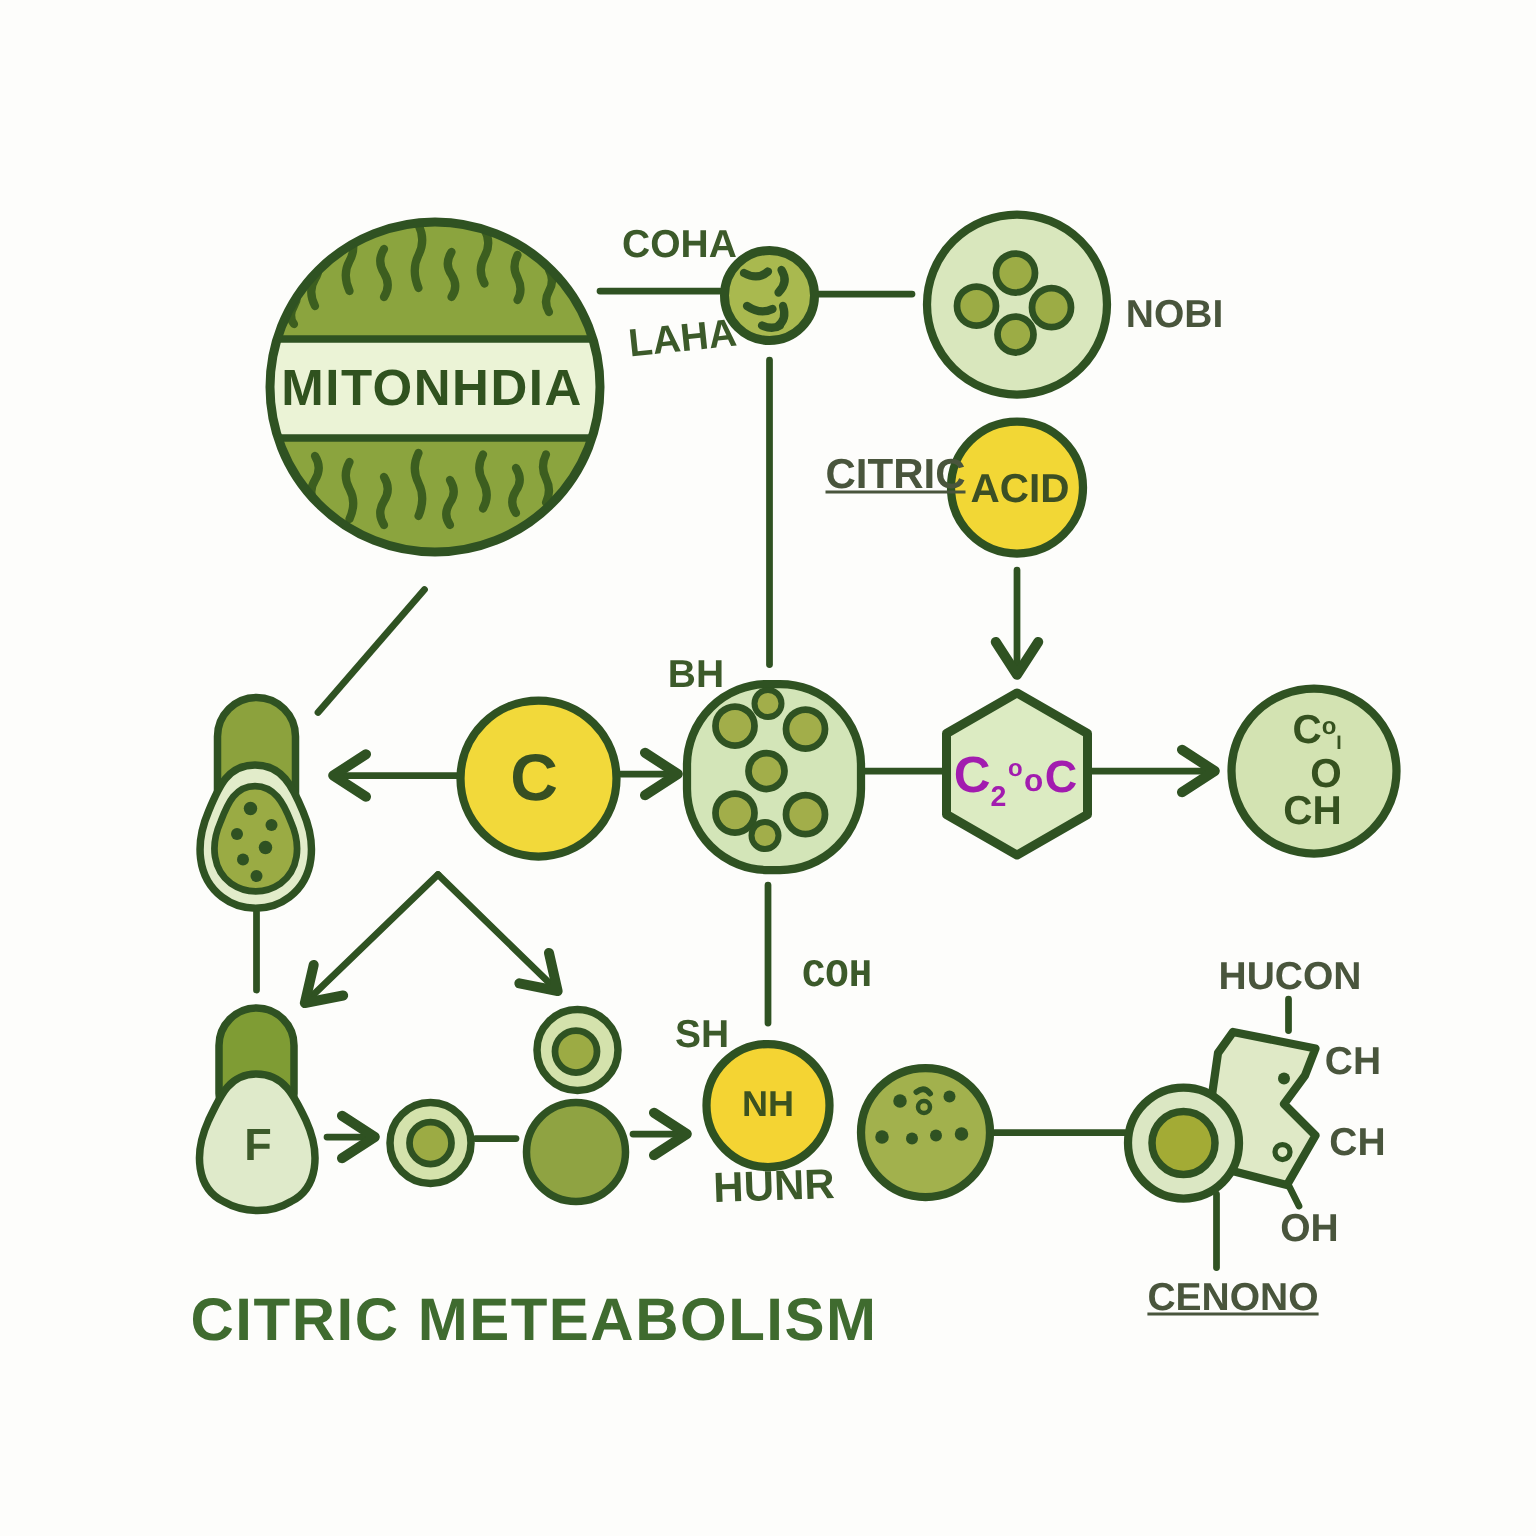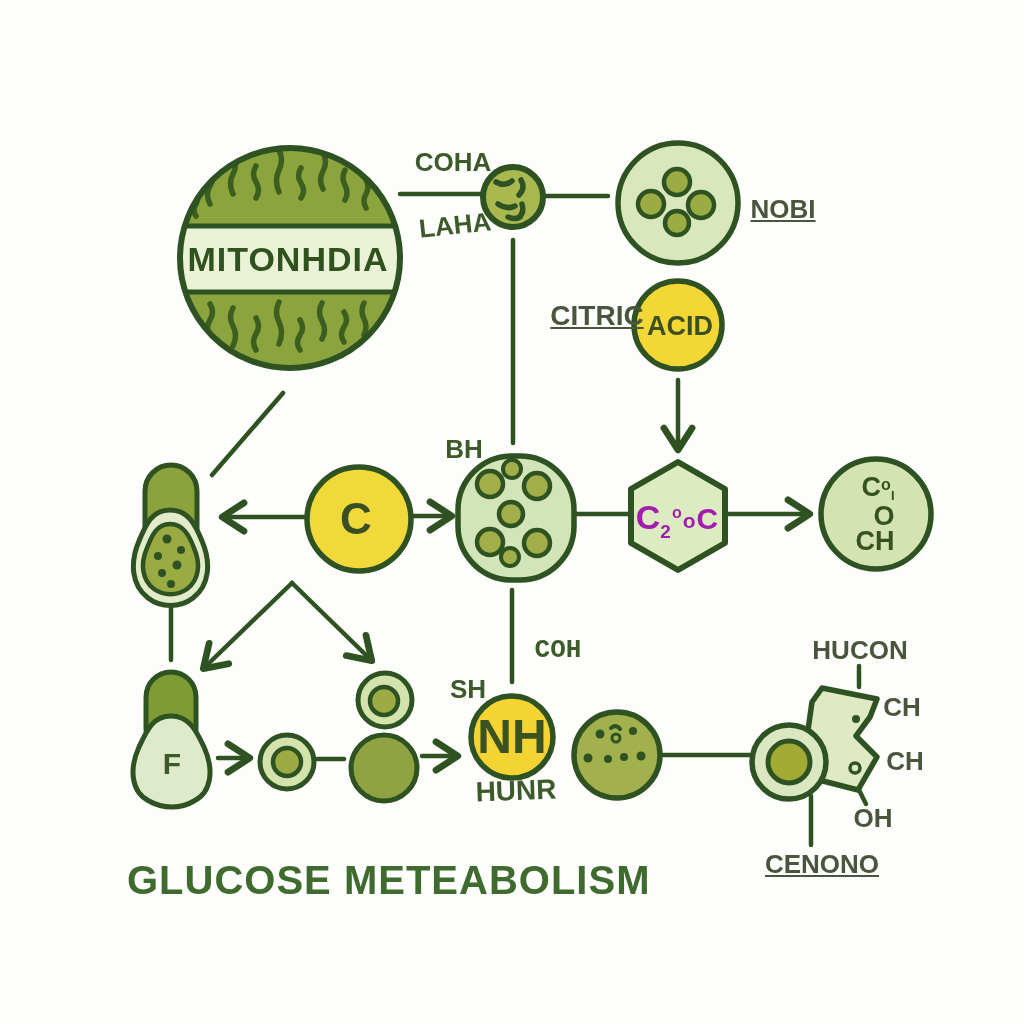--- a/index.html
+++ b/index.html
@@ -19,21 +19,21 @@
     color:#3c5a2a;
     white-space:nowrap;
     line-height:1;
   }
   .lbl.gray{color:#49553c;}
   .mito-label{font-size:34px;letter-spacing:1px;color:#30521f;}
   .f26{font-size:26px;}
   .f28{font-size:28px;}
   .acid{font-size:27px;color:#3c4f24;}
   .cnode{font-size:44px;font-weight:600;color:#374f22;}
-  .nh{font-size:48px;font-weight:800;color:#3c5220;}
+  .nh{font-size:24px;font-weight:800;color:#3c5220;}
   .tilt-m6{transform:translate(-50%,-50%) rotate(-6deg);}
   .tilt-m2{transform:translate(-50%,-50%) rotate(-2deg);}
   .hex-formula{font-size:34px;color:#a21caf;}
   .hex-formula span{display:inline-block;}
   .hex-formula .sub{font-size:19px;transform:translateY(9px);}
   .hex-formula .sup{font-size:16px;transform:translateY(-11px);margin-left:1px;}
   .hex-formula .mid{font-size:21px;transform:translateY(-1px);margin:0 1px;}
   .hex-formula .c2{font-size:30px;}
   .co2-block{font-size:27px;text-align:right;line-height:25px;color:#35511f;}
   .co2-block .sup{font-size:16px;display:inline-block;transform:translateY(-6px);}
@@ -204,21 +204,21 @@
     <circle cx="856" cy="719" r="4" fill="#2f5222"></circle>
     <circle cx="855" cy="768" r="5" fill="none" stroke="#2f5222" stroke-width="3.5"></circle>
   </g>
 </svg>
 
 <div class="lbl mito-label" style="left:288px;top:259px;">MITONHDIA</div>
 
 <div class="lbl f26" style="left:453px;top:162px;">COHA</div>
 <div class="lbl f26 tilt-m6" style="left:455px;top:225px;">LAHA</div>
 
-<div class="lbl f26 gray" style="left:783px;top:209px;text-decoration:underline;">NOBI</div>
+<div class="lbl f26 gray" style="left:783px;top:209px;">NOBI</div>
 
 <div class="lbl f28 gray" style="left:597px;top:316px;text-decoration:underline;">CITRIC</div>
 <div class="lbl acid" style="left:680px;top:326px;">ACID</div>
 
 <div class="lbl f26" style="left:464px;top:449px;">BH</div>
 <div class="lbl cnode" style="left:356px;top:519px;">C</div>
 
 <div class="lbl hex-formula" style="left:677px;top:517px;">
   <span>C</span><span class="sub">2</span><span class="sup">o</span><span class="mid">o</span><span class="c2">C</span>
 </div>
@@ -235,15 +235,15 @@
 <div class="lbl f26" style="left:558px;top:650px;font-family:Liberation Mono, monospace;">COH</div>
 <div class="lbl nh" style="left:512px;top:737px;">NH</div>
 <div class="lbl f28 tilt-m2" style="left:516px;top:791px;">HUNR</div>
 
 <div class="lbl f26 gray" style="left:860px;top:650px;">HUCON</div>
 <div class="lbl f26 gray" style="left:902px;top:707px;">CH</div>
 <div class="lbl f26 gray" style="left:905px;top:761px;">CH</div>
 <div class="lbl f26 gray" style="left:873px;top:818px;">OH</div>
 <div class="lbl f26 gray" style="left:822px;top:864px;text-decoration:underline;">CENONO</div>
 
-<div class="title">GLUCOSE METEABOLISM</div>
+<div class="title">CITRIC METEABOLISM</div>
 
 </div>
 
 </body></html>

